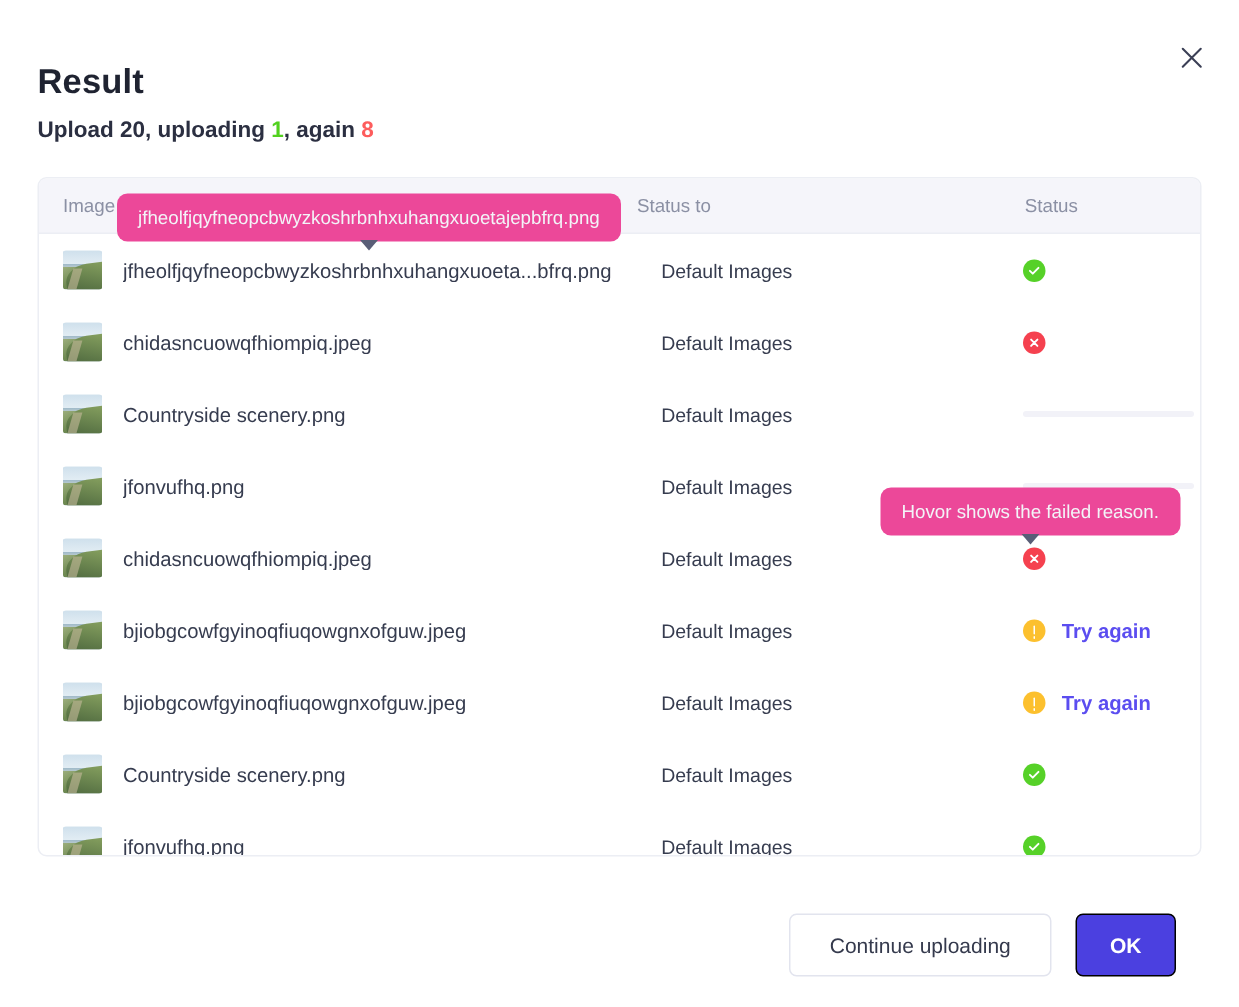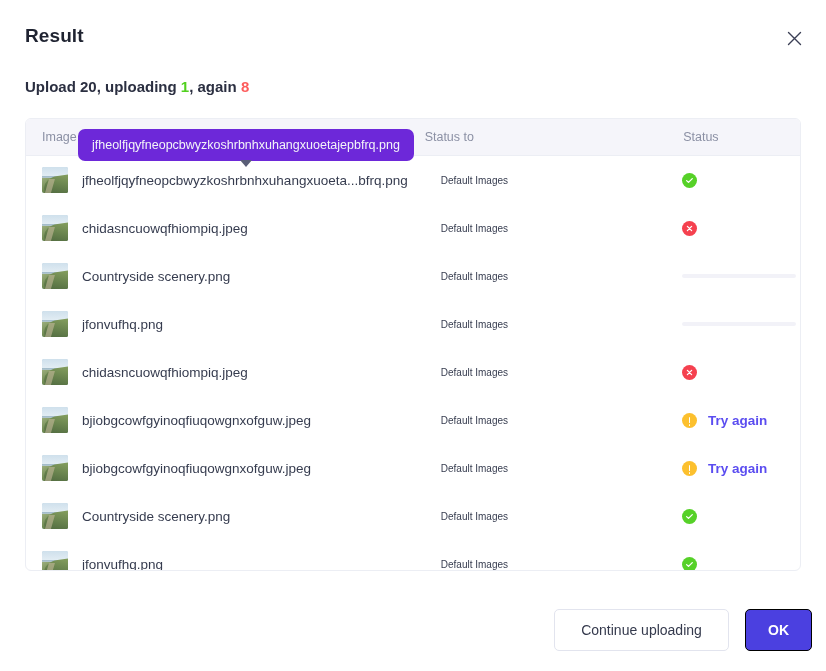--- a/index.html
+++ b/index.html
@@ -19,22 +19,22 @@
   
   .dialog {
     position: absolute;
     inset: 0;
     background: #ffffff;
   }
 
   .dialog-title {
     position: absolute;
     left: 25px;
-    top: 25px;
-    font-size: 19px;
+    top: 41px;
+    font-size: 23px;
     font-weight: bold;
     letter-spacing: .1px;
     color: #1f2331;
   }
 
   .close-btn {
     position: absolute;
     right: 20px;
     top: 26px;
     width: 24px;
@@ -152,21 +152,21 @@
   .fname {
     font-size: 13.5px;
     color: #363c4f;
     white-space: nowrap;
     overflow: hidden;
     text-overflow: ellipsis;
   }
 
   .cell-upload {
     width: 245px;
-    font-size: 10px;
+    font-size: 13px;
     color: #363c4f;
     box-sizing: border-box;
     margin-left: 12px;
   }
 
   .cell-status {
     width: 120px;
     display: flex;
     align-items: center;
     box-sizing: border-box;
@@ -221,21 +221,21 @@
   }
   .progress .fill {
     height: 100%;
     background: #56d128;
     border-radius: 2px;
   }
 
   
   .tooltip {
     position: absolute;
-    background: #6d28d9;
+    background: #ec4899;
     color: #f3f4f8;
     font-size: 12.5px;
     border-radius: 7px;
     padding: 9px 14px;
     white-space: nowrap;
     z-index: 30;
   }
   .tooltip::after {
     content: "";
     position: absolute;
@@ -246,21 +246,21 @@
     border-left: 6px solid transparent;
     border-right: 6px solid transparent;
     border-top: 7px solid #595e77;
   }
   #tooltip-filename { left: 78px; top: 129px; }
   #tooltip-failed   { left: 587px; top: 325px; }
 
   
   .footer {
     position: absolute;
-    right: 14px;
+    right: 42px;
     bottom: 20px;
     display: flex;
     align-items: center;
     gap: 16px;
   }
   .btn {
     font-family: "Liberation Sans", sans-serif;
     font-size: 14px;
     border-radius: 5px;
     cursor: pointer;
@@ -480,19 +480,20 @@
               </svg>
             </span>
           </div>
         </div>
       </div>
 
   </div>
 
   <div class="tooltip" id="tooltip-filename">jfheolfjqyfneopcbwyzkoshrbnhxuhangxuoetajepbfrq.png</div>
 
+  <div class="tooltip" id="tooltip-failed">Hovor shows the failed reason.</div>
 
   <div class="footer">
     <div class="btn btn-secondary">Continue uploading</div>
     <div class="btn btn-primary">OK</div>
   </div>
 
 </div>
 
 </body></html>

